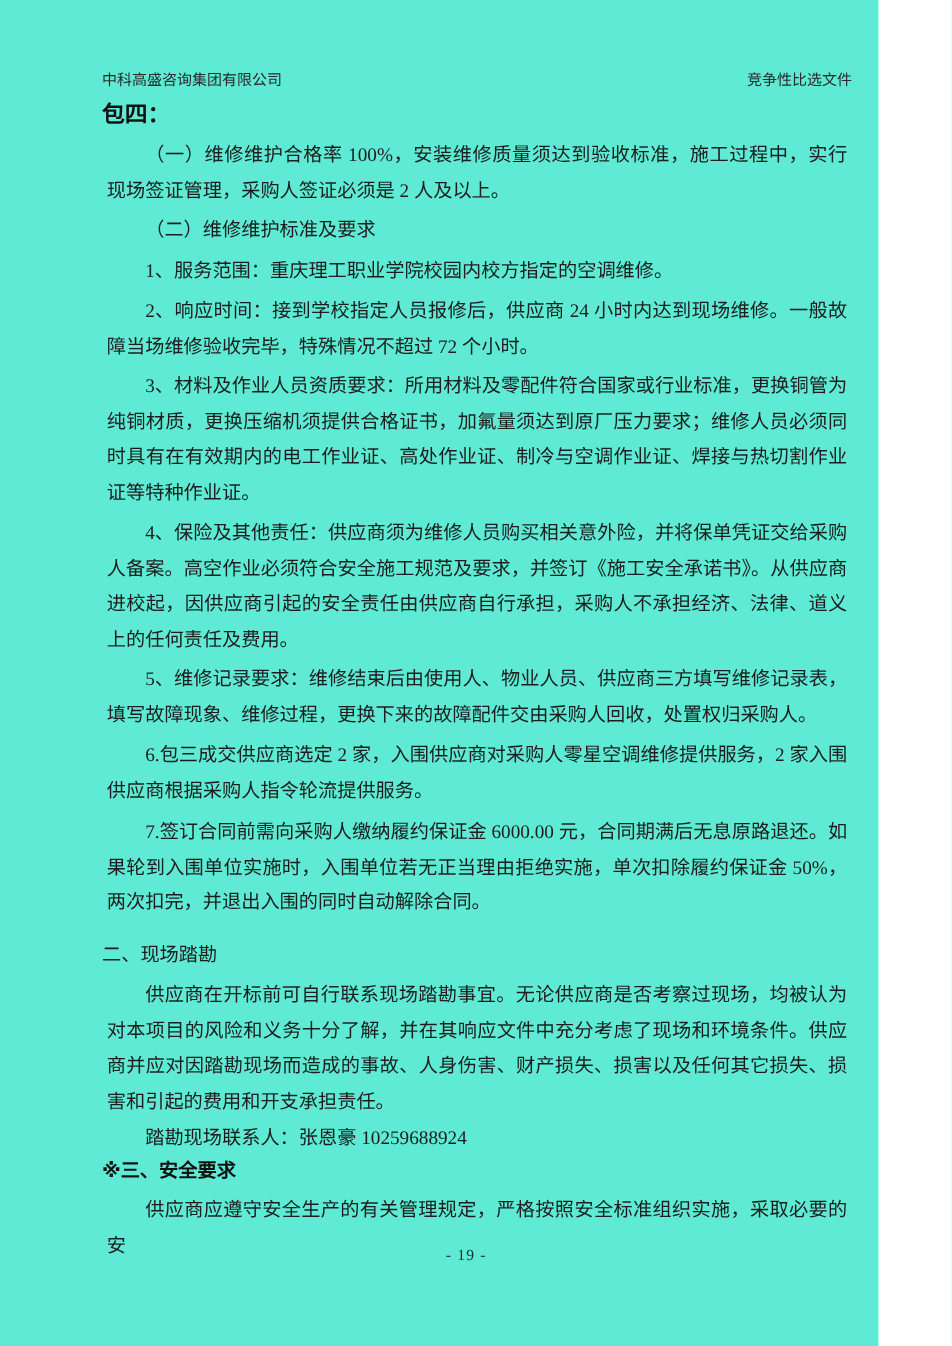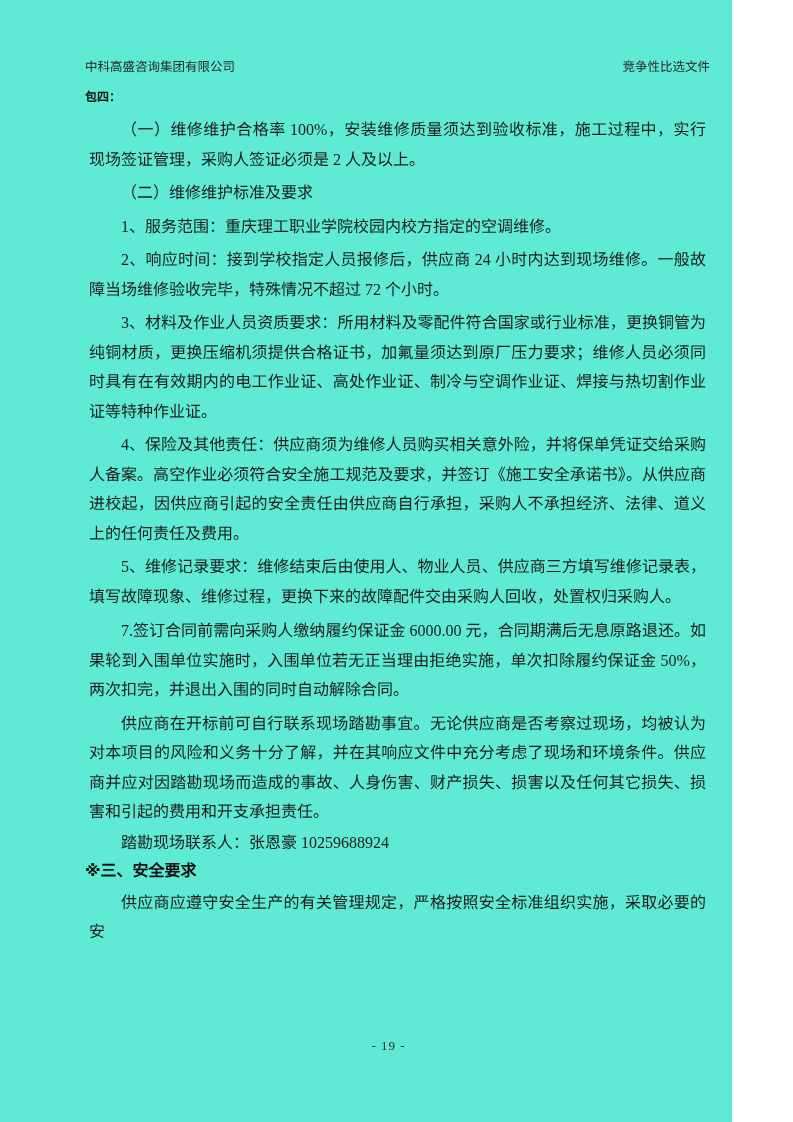--- a/index.html
+++ b/index.html
@@ -24,23 +24,23 @@
   }
   .header {
     display: flex;
     justify-content: space-between;
     align-items: baseline;
     font-size: 12.5px;
     color: #2a2a2a;
     margin-bottom: 8px;
   }
   .h-package {
-    font-family: Liberation Serif, serif;
+    font-family: Liberation Mono, monospace;
     font-weight: bold;
-    font-size: 12px;
+    font-size: 19px;
     line-height: 28px;
     margin: 2px 0 2px 0;
     color: #111;
   }
   .h-section {
     font-size: 16px;
     font-weight: normal;
     line-height: 29.5px;
     margin: 0;
   }
@@ -102,23 +102,25 @@
     <p class="para">1、服务范围：重庆理工职业学院校园内校方指定的空调维修。</p>
 
     <p class="para">2、响应时间：接到学校指定人员报修后，供应商 24 小时内达到现场维修。一般故障当场维修验收完毕，特殊情况不超过 72 个小时。</p>
 
     <p class="para">3、材料及作业人员资质要求：所用材料及零配件符合国家或行业标准，更换铜管为纯铜材质，更换压缩机须提供合格证书，加氟量须达到原厂压力要求；维修人员必须同时具有在有效期内的电工作业证、高处作业证、制冷与空调作业证、焊接与热切割作业证等特种作业证。</p>
 
     <p class="para">4、保险及其他责任：供应商须为维修人员购买相关意外险，并将保单凭证交给采购人备案。高空作业必须符合安全施工规范及要求，并签订《施工安全承诺书》。从供应商进校起，因供应商引起的安全责任由供应商自行承担，采购人不承担经济、法律、道义上的任何责任及费用。</p>
 
     <p class="para">5、维修记录要求：维修结束后由使用人、物业人员、供应商三方填写维修记录表，填写故障现象、维修过程，更换下来的故障配件交由采购人回收，处置权归采购人。</p>
 
+    <p class="para">6.包三成交供应商选定 2 家，入围供应商对采购人零星空调维修提供服务，2 家入围供应商根据采购人指令轮流提供服务。</p>
 
     <p class="para sp-before-sm">7.签订合同前需向采购人缴纳履约保证金 6000.00 元，合同期满后无息原路退还。如果轮到入围单位实施时，入围单位若无正当理由拒绝实施，单次扣除履约保证金 50%，两次扣完，并退出入围的同时自动解除合同。</p>
 
+    <h2 class="h-section sp-before">二、现场踏勘</h2>
 
     <p class="para">供应商在开标前可自行联系现场踏勘事宜。无论供应商是否考察过现场，均被认为对本项目的风险和义务十分了解，并在其响应文件中充分考虑了现场和环境条件。供应商并应对因踏勘现场而造成的事故、人身伤害、财产损失、损害以及任何其它损失、损害和引起的费用和开支承担责任。</p>
 
     <p class="para tight">踏勘现场联系人：张恩豪 10259688924</p>
 
     <h2 class="h-section bold-sans">※三、安全要求</h2>
 
     <p class="para sp-before-sm">供应商应遵守安全生产的有关管理规定，严格按照安全标准组织实施，采取必要的安</p>
 
   </div>

